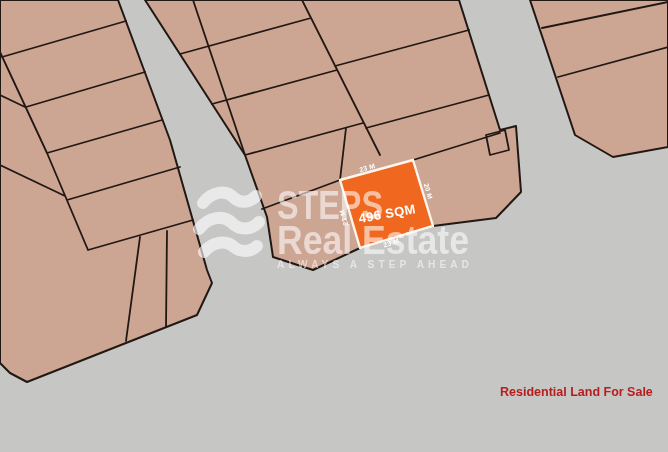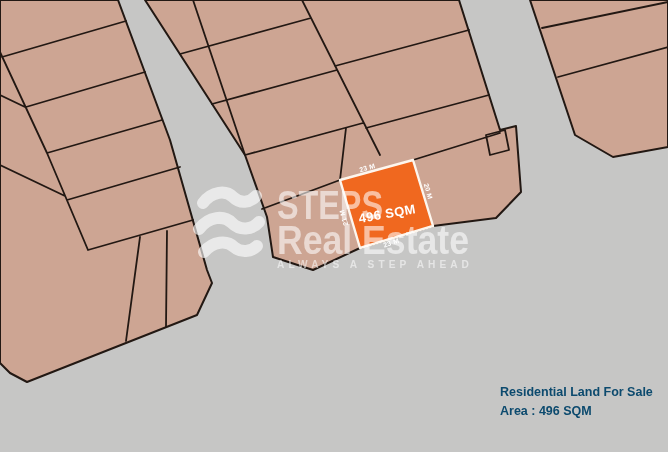--- a/index.html
+++ b/index.html
@@ -14,21 +14,21 @@
   .parcel{fill:#cda593;stroke:#221813;stroke-width:2;stroke-linejoin:round;}
   .plines{fill:none;stroke:#221813;stroke-width:1.8;stroke-linejoin:round;stroke-linecap:round;}
   .highlight{fill:#f0681f;stroke:#fdf6ee;stroke-width:2.4;stroke-linejoin:round;}
   .dim{fill:#ffffff;font-weight:bold;font-size:6.8px;letter-spacing:.3px;text-anchor:middle;}
   .areaLbl{fill:#ffffff;font-weight:bold;font-size:13px;letter-spacing:.4px;text-anchor:middle;}
   .wmText{fill:rgba(255,255,255,.58);font-weight:bold;}
   .wmTag{fill:rgba(255,255,255,.55);font-weight:bold;letter-spacing:4px;}
   .swoosh{fill:none;stroke:rgba(255,255,255,.62);stroke-width:12;stroke-linecap:round;}
   .info{
     position:absolute;left:500px;top:383px;width:165px;
-    color:#0c4a6e;font-size:12.5px;font-weight:bold;line-height:18.5px;
+    color:#b91c1c;font-size:12.5px;font-weight:bold;line-height:18.5px;
     white-space:nowrap;
   }
 </style>
 </head>
 <body>
 
 <div class="stage">
 
   <svg width="668" height="452" viewBox="0 0 668 452">
 
@@ -88,16 +88,15 @@
         <path class="swoosh" d="M204,252 C213,241 227,240 234,247 C241,253 251,252 257,246"></path>
       </g>
       <text class="wmText" x="277" y="219" font-size="40" textLength="106" lengthAdjust="spacingAndGlyphs">STEPS</text>
       <text class="wmText" x="277" y="254" font-size="40" textLength="192" lengthAdjust="spacingAndGlyphs">Real Estate</text>
       <text class="wmTag" x="277" y="268" font-size="10" textLength="196" lengthAdjust="spacingAndGlyphs">ALWAYS A STEP AHEAD</text>
     </g>
   </svg>
 
   <div class="info">
     <div>Residential Land For Sale</div>
-    <div>Area : 496 SQM</div>
   </div>
 
 </div>
 
 </body></html>

